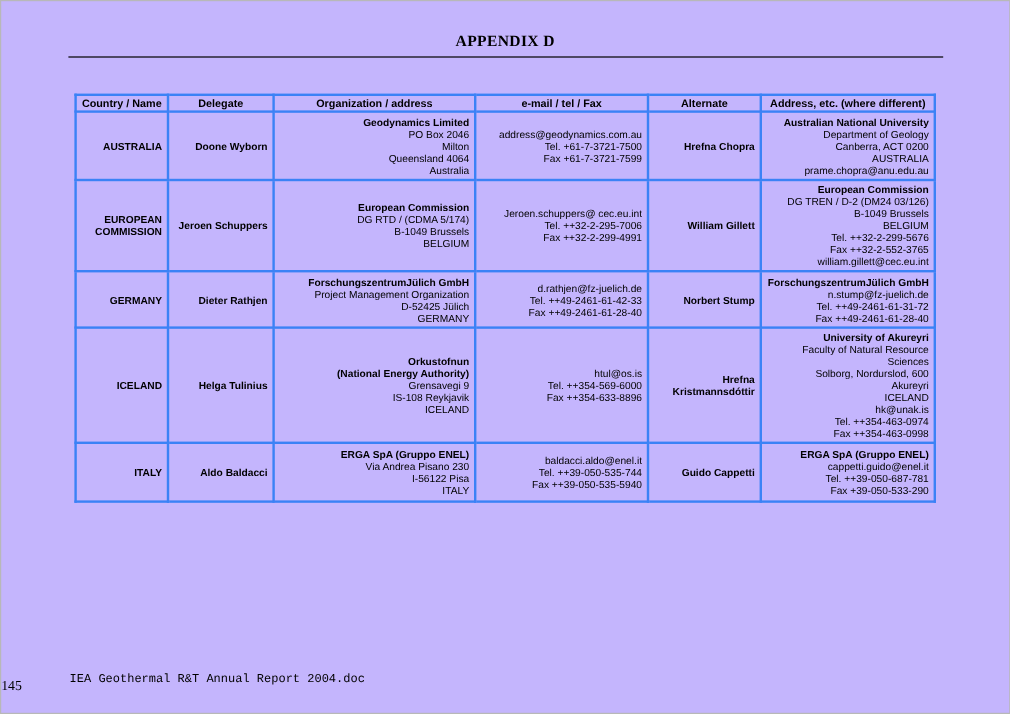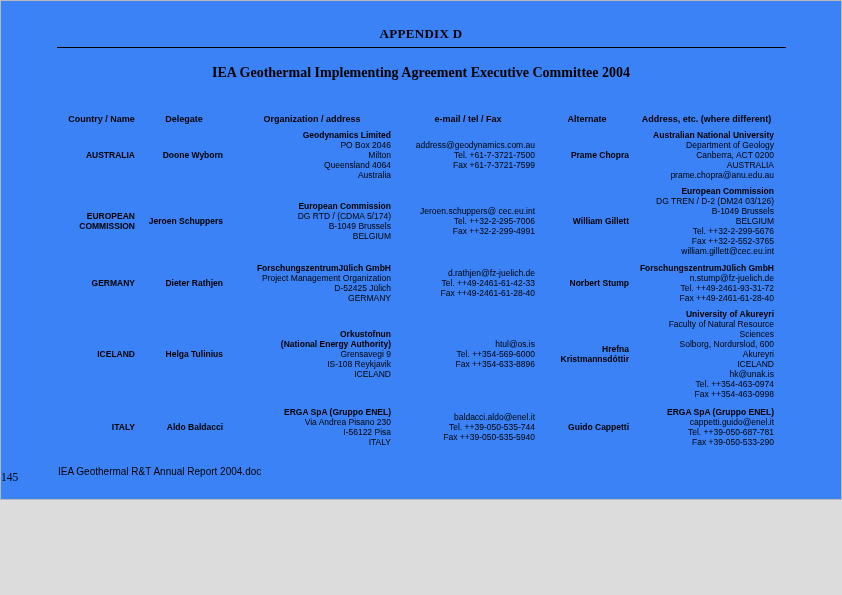--- a/index.html
+++ b/index.html
@@ -1,22 +1,22 @@
 <!DOCTYPE html>
 <html><head>
 <meta charset="utf-8">
 <style>
   * { box-sizing: border-box; margin: 0; padding: 0; }
   html, body { background: #dcdcdc; }
   .page {
     position: relative;
     width: 842px;
-    height: 500px;
+    height: 595px;
     margin: 0 auto;
-    background: #3b82f6;
+    background: #c4b5fd;
     border: 1px solid #b8b8b8;
     overflow: hidden;
     font-family: "Liberation Sans", sans-serif;
     color: #000;
   }
   .appendix {
     padding-top: 25px;
     text-align: center;
     font-family: "Liberation Serif", serif;
     font-size: 13px;
@@ -62,38 +62,37 @@
   thead tr { height: 13px; }
   tbody tr:nth-child(1) { height: 57px; }
   tbody tr:nth-child(2) { height: 63px; }
   tbody tr:nth-child(3) { height: 47px; }
   tbody tr:nth-child(4) { height: 77px; }
   tbody tr:nth-child(5) { height: 49px; }
   .footer-filename {
     position: absolute;
     left: 57px;
     bottom: 22px;
-    font-family: Liberation Sans, sans-serif;
+    font-family: Liberation Mono, monospace;
     font-size: 10px;
   }
   .page-number {
     position: absolute;
     left: 0; right: 0;
     bottom: 16px;
     font-family: "Liberation Serif", serif;
     font-size: 11.5px;
   }
 </style>
 </head>
 <body>
 
 <div class="page">
   <div class="appendix">APPENDIX D</div>
   <div class="rule"></div>
-  <div class="doc-title">IEA Geothermal Implementing Agreement Executive Committee 2004</div>
 
   <table class="committee">
     <colgroup>
       <col style="width:77px">
       <col style="width:88px">
       <col style="width:168px">
       <col style="width:144px">
       <col style="width:94px">
       <col style="width:145px">
     </colgroup>
@@ -121,21 +120,21 @@
             <div>Milton</div>
             <div>Queensland 4064</div>
             <div>Australia</div>
           </td>
           <td>
             <div>address@geodynamics.com.au</div>
             <div>Tel. +61-7-3721-7500</div>
             <div>Fax +61-7-3721-7599</div>
           </td>
           <td>
-            <div class="b">Prame Chopra</div>
+            <div class="b">Hrefna Chopra</div>
           </td>
           <td>
             <div class="b">Australian National University</div>
             <div>Department of Geology</div>
             <div>Canberra, ACT 0200</div>
             <div>AUSTRALIA</div>
             <div>prame.chopra@anu.edu.au</div>
           </td>
         </tr>
         <tr>
@@ -186,21 +185,21 @@
             <div>d.rathjen@fz-juelich.de</div>
             <div>Tel. ++49-2461-61-42-33</div>
             <div>Fax ++49-2461-61-28-40</div>
           </td>
           <td>
             <div class="b">Norbert Stump</div>
           </td>
           <td>
             <div class="b">ForschungszentrumJülich GmbH</div>
             <div>n.stump@fz-juelich.de</div>
-            <div>Tel. ++49-2461-93-31-72</div>
+            <div>Tel. ++49-2461-61-31-72</div>
             <div>Fax ++49-2461-61-28-40</div>
           </td>
         </tr>
         <tr>
           <td>
             <div class="b">ICELAND</div>
           </td>
           <td>
             <div class="b">Helga Tulinius</div>
           </td>

